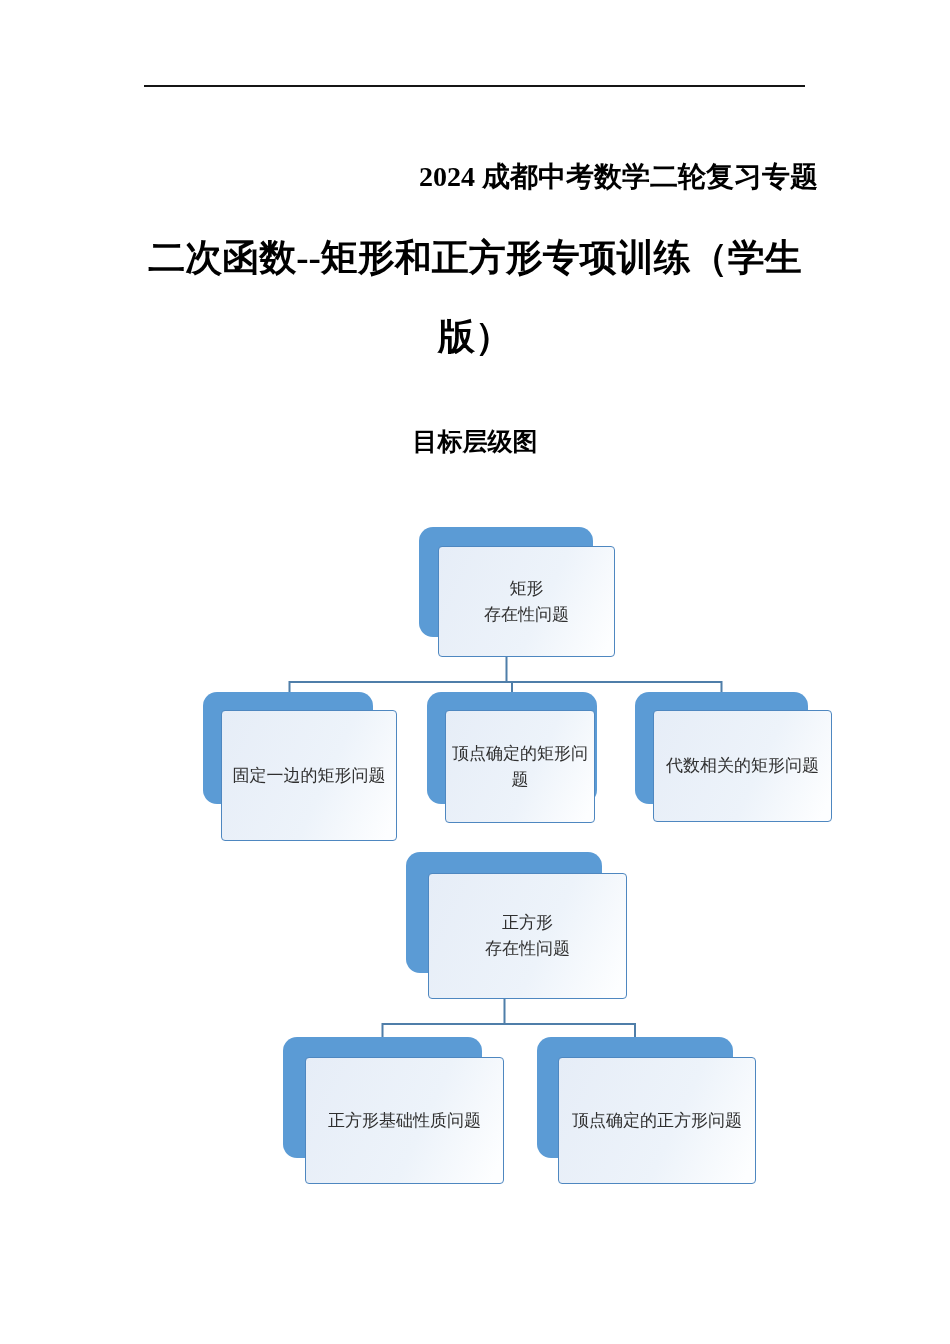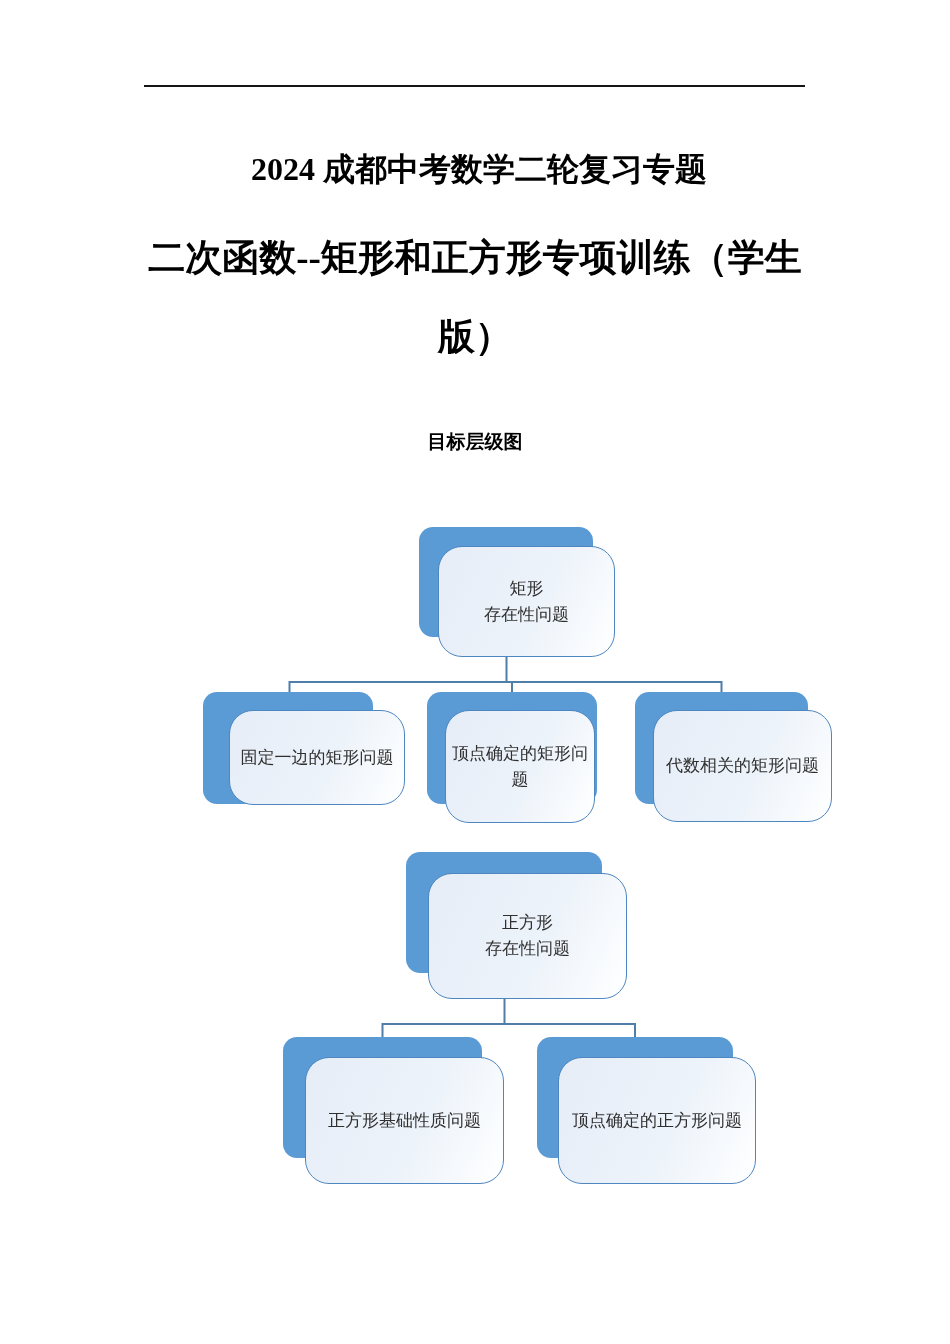--- a/index.html
+++ b/index.html
@@ -9,49 +9,49 @@
     background:#ffffff;
     font-family:"Liberation Serif","DejaVu Serif",serif;
     overflow:hidden;
   }
   .header-rule{
     position:absolute;left:144px;top:85px;width:661px;height:2px;
     background:#151515;
   }
   .page-title{
     position:absolute;left:144px;top:148px;width:662px;
-    text-align:center;font-size:32px;font-weight:bold;line-height:34px;
-    color:#000;margin:4px;white-space:nowrap;
+    text-align:right;font-size:28px;font-weight:bold;line-height:34px;
+    color:#000;margin:12px;white-space:nowrap;
   }
   .page-subtitle{
     position:absolute;left:94px;top:218px;width:762px;
     text-align:center;font-size:37px;font-weight:bold;line-height:79px;
     color:#000;margin:0;
   }
   .page-subtitle .line{display:block;}
   .section-heading{
     position:absolute;left:144px;top:430px;width:662px;
-    text-align:center;font-size:19px;font-weight:bold;line-height:24px;
+    text-align:center;font-size:25px;font-weight:bold;line-height:24px;
     color:#000;margin:0;
   }
   .connectors{
     position:absolute;left:0;top:0;width:950px;height:1344px;
     pointer-events:none;
   }
   .conn{fill:none;stroke:var(--connector,#4f7ea9);stroke-width:2px;}
   .node{display:contents;}
   .node-back{
     position:absolute;
     background:var(--accent_blue,#5b9bd5);
     border-radius:14px;
   }
   .node-front{
     position:absolute;box-sizing:border-box;
     border:1.6px solid var(--node_border,#4e87c0);
-    border-radius:24px;
+    border-radius:4px;
     background:linear-gradient(115deg,
       var(--node_fill_from,#e6edf7) 0%,
       var(--node_fill_mid,#edf3fa) 58%,
       var(--node_fill_to,#fdfeff) 95%);
     display:flex;flex-direction:column;align-items:center;justify-content:center;
     font-size:17px;line-height:26px;color:var(--text_dark,#2f2f2f);
     text-align:center;
   }
 </style>
 </head>
@@ -80,21 +80,21 @@
   <div class="node">
     <div class="node-back" style="left:419px;top:527px;width:174px;height:110px"></div>
     <div class="node-front" style="left:438px;top:546px;width:177px;height:111px">
       <span>矩形</span>
       <span>存在性问题</span>
     </div>
   </div>
 
   <div class="node">
     <div class="node-back" style="left:203px;top:692px;width:170px;height:112px"></div>
-    <div class="node-front" style="left:229px;top:710px;width:176px;height:95px">
+    <div class="node-front" style="left:221px;top:710px;width:176px;height:131px">
       <span>固定一边的矩形问题</span>
     </div>
   </div>
 
   <div class="node">
     <div class="node-back" style="left:427px;top:692px;width:170px;height:112px"></div>
     <div class="node-front" style="left:445px;top:710px;width:150px;height:113px">
       <span>顶点确定的矩形问题</span>
     </div>
   </div>

